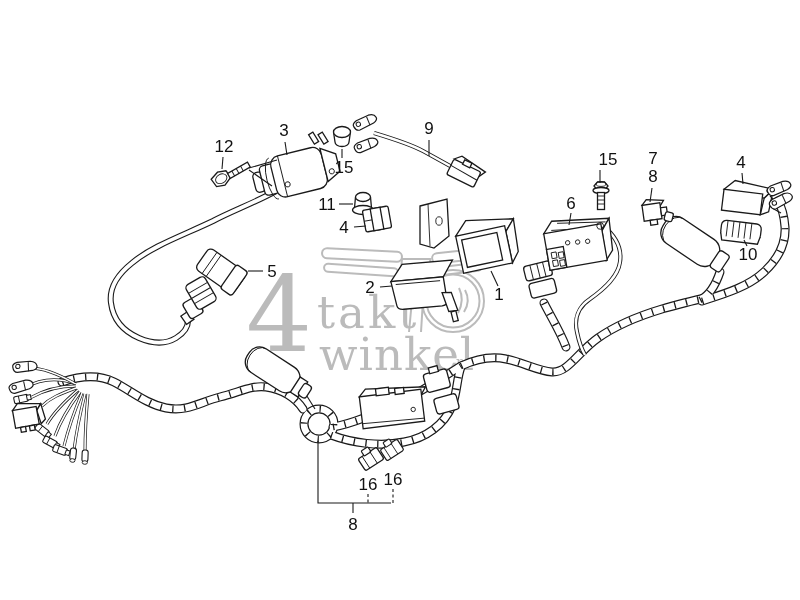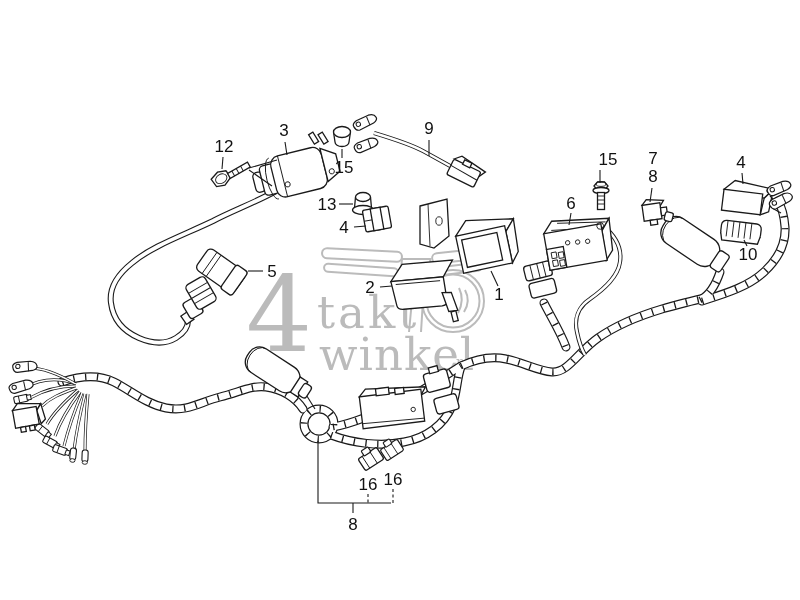--- a/index.html
+++ b/index.html
@@ -380,21 +380,21 @@
     <line x1="353" y1="503" x2="353" y2="513" class="ln"></line>
     <line x1="368" y1="494" x2="368" y2="503" class="ln" stroke-dasharray="3 2.5"></line>
     <line x1="393" y1="489" x2="393" y2="503" class="ln" stroke-dasharray="3 2.5"></line>
   </g>
 </svg>
 
 <div id="labels">
   <span class="plabel" style="left:224px;top:147px">12</span>
   <span class="plabel" style="left:284px;top:131px">3</span>
   <span class="plabel" style="left:344px;top:168px">15</span>
-  <span class="plabel" style="left:327px;top:205px">13</span>
+  <span class="plabel" style="left:327px;top:205px">11</span>
   <span class="plabel" style="left:344px;top:228px">4</span>
   <span class="plabel" style="left:429px;top:129px">9</span>
   <span class="plabel" style="left:608px;top:160px">15</span>
   <span class="plabel" style="left:653px;top:159px">7</span>
   <span class="plabel" style="left:653px;top:177px">8</span>
   <span class="plabel" style="left:571px;top:204px">6</span>
   <span class="plabel" style="left:741px;top:163px">4</span>
   <span class="plabel" style="left:748px;top:255px">10</span>
   <span class="plabel" style="left:272px;top:272px">5</span>
   <span class="plabel" style="left:370px;top:288px">2</span>

